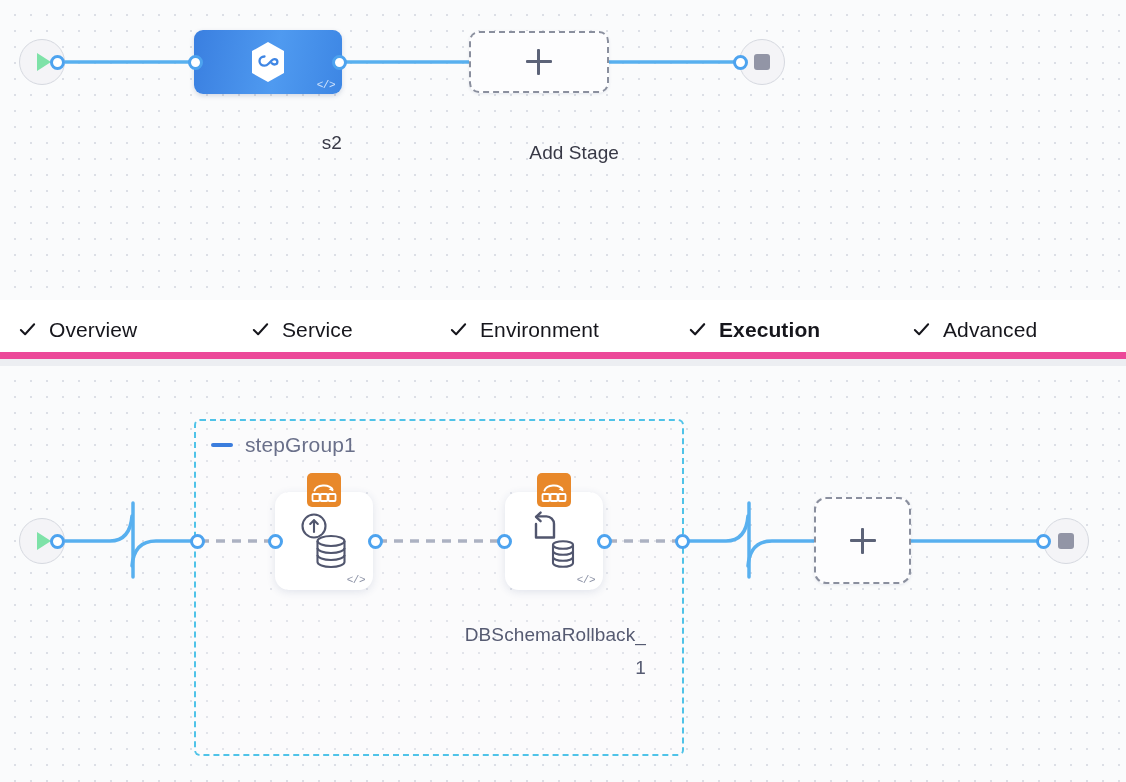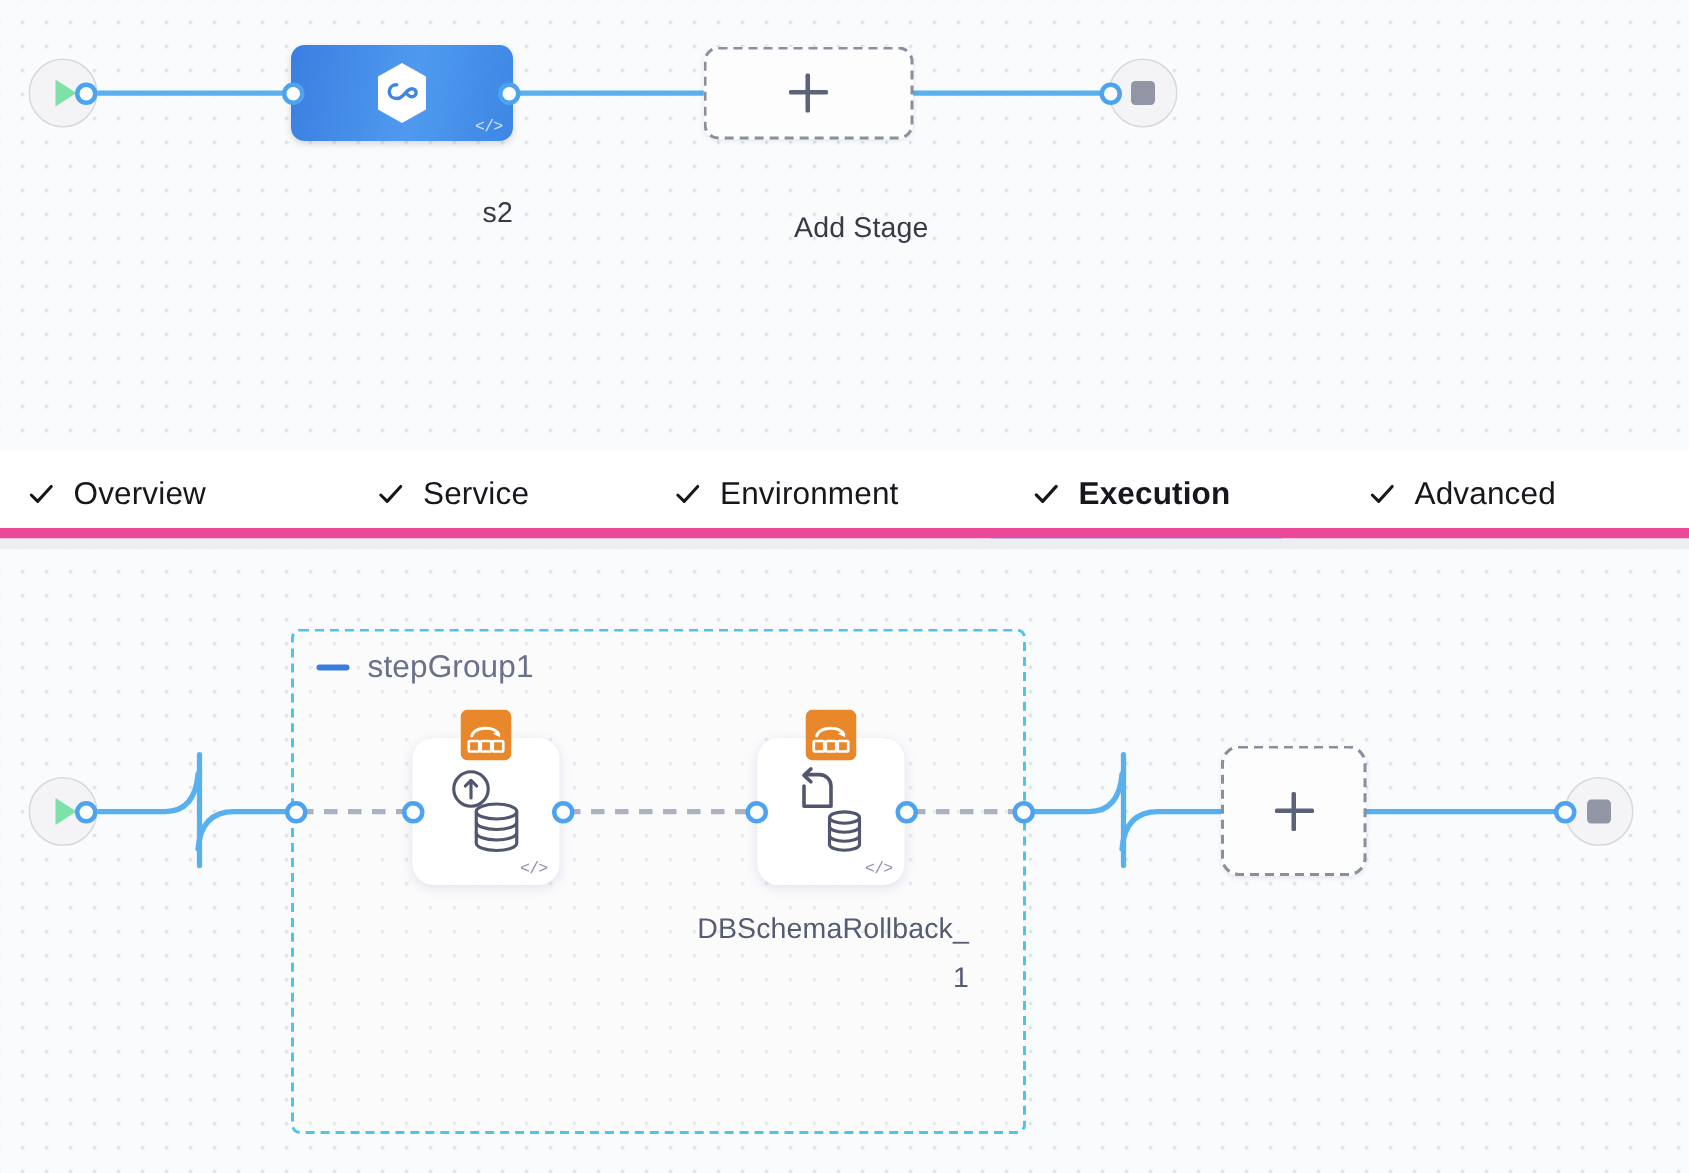--- a/index.html
+++ b/index.html
@@ -392,21 +392,21 @@
         <path d="M17.6 2.6 L13 6.9 L17.6 11.2" fill="none" stroke="#51566e" stroke-width="2.4" stroke-linecap="round" stroke-linejoin="round"></path>
         <ellipse cx="40" cy="35" rx="10" ry="3.8" fill="none" stroke="#51566e" stroke-width="2.1"></ellipse>
         <path d="M30 35 v6 c0 2.1 4.5 3.8 10 3.8 s10 -1.7 10 -3.8 v-6" fill="none" stroke="#51566e" stroke-width="2.1"></path>
         <path d="M30 41 v6 c0 2.1 4.5 3.8 10 3.8 s10 -1.7 10 -3.8 v-6" fill="none" stroke="#51566e" stroke-width="2.1"></path>
         <path d="M30 47 v6 c0 2.1 4.5 3.8 10 3.8 s10 -1.7 10 -3.8 v-6" fill="none" stroke="#51566e" stroke-width="2.1"></path>
       </svg>
       <span class="code-badge">&lt;/&gt;</span>
     </div>
     <div class="port" style="left:497px; top:168px;"></div>
     <div class="port" style="left:597px; top:168px;"></div>
-    <div class="caption step-caption" style="left:462px; top:237px; width:184px;">DBSchemaRollback_1</div>
+    <div class="caption step-caption" style="left:462px; top:252px; width:184px;">DBSchemaRollback_1</div>
 
     <div class="add-node step" style="left:814px; top:131px; width:97px; height:87px;">
       <div class="plus"></div>
     </div>
 
     <div class="terminal" style="left:1043px; top:152px;">
       <div class="stop-sq"></div>
     </div>
     <div class="port" style="left:1036px; top:168px;"></div>
   </div>

